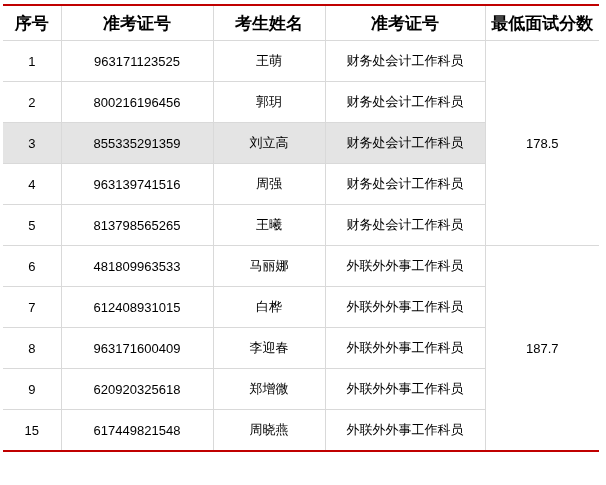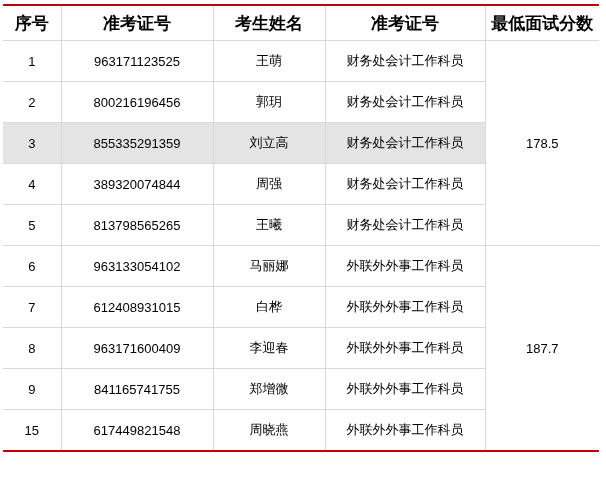--- a/index.html
+++ b/index.html
@@ -101,52 +101,52 @@
         <td>财务处会计工作科员</td>
       </tr>
       <tr class="row-highlight">
         <td>3</td>
         <td>855335291359</td>
         <td>刘立高</td>
         <td>财务处会计工作科员</td>
       </tr>
       <tr>
         <td>4</td>
-        <td>389320074844</td>
+        <td>963139741516</td>
         <td>周强</td>
         <td>财务处会计工作科员</td>
       </tr>
       <tr>
         <td>5</td>
         <td>813798565265</td>
         <td>王曦</td>
         <td>财务处会计工作科员</td>
       </tr>
       <tr>
         <td>6</td>
-        <td>963133054102</td>
+        <td>481809963533</td>
         <td>马丽娜</td>
         <td>外联外外事工作科员</td>
         <td class="score-cell" rowspan="5">187.7</td>
       </tr>
       <tr>
         <td>7</td>
         <td>612408931015</td>
         <td>白桦</td>
         <td>外联外外事工作科员</td>
       </tr>
       <tr>
         <td>8</td>
         <td>963171600409</td>
         <td>李迎春</td>
         <td>外联外外事工作科员</td>
       </tr>
       <tr>
         <td>9</td>
-        <td>841165741755</td>
+        <td>620920325618</td>
         <td>郑增微</td>
         <td>外联外外事工作科员</td>
       </tr>
       <tr>
         <td>15</td>
         <td>617449821548</td>
         <td>周晓燕</td>
         <td>外联外外事工作科员</td>
       </tr>
     </tbody>

